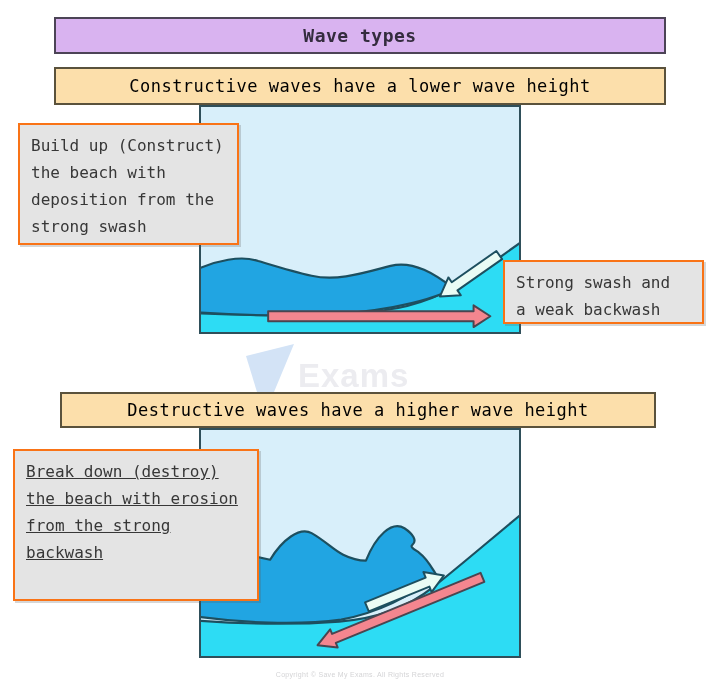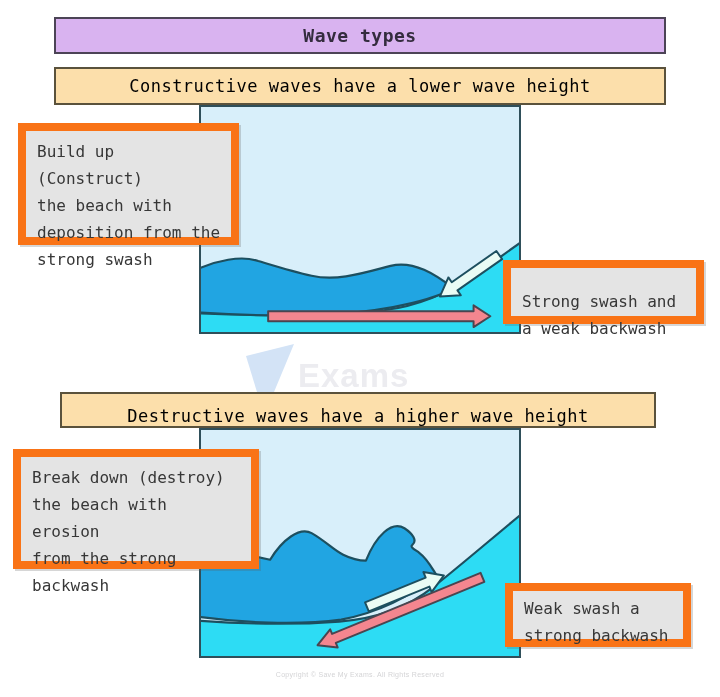--- a/index.html
+++ b/index.html
@@ -22,27 +22,27 @@
   }
   .illus svg { display:block; width:100%; height:100%; }
   .illus-1 { left:199px; top:105px; width:322px; height:229px; }
   .illus-2 { left:199px; top:428px; width:322px; height:230px; }
 
   .sea, .beach { stroke:#1d4f5f; stroke-width:2.2; stroke-linejoin:round; }
   .weak-arrow  { stroke:#1d4f5f; stroke-width:2;  stroke-linejoin:round; }
   .strong-arrow{ stroke:#4a4550; stroke-width:2;  stroke-linejoin:round; }
 
   .note-box {
-    position:absolute; border:8px solid #f97316; box-sizing:border-box; z-index:3;
+    position:absolute; border:2px solid #f97316; box-sizing:border-box; z-index:3;
     color:#373737; font-size:16px; line-height:27px; white-space:pre-line;
     padding:7px 10px 0 11px; box-shadow:2px 2px 0 rgba(90,90,90,0.25);
   }
   .note-L1 { left:18px;  top:123px; width:221px; height:122px; }
-  .note-R1 { left:503px; top:260px; width:201px; height:64px;  padding-top:20px; }
-  .note-L2 { left:13px;  top:449px; width:246px; height:120px; }
+  .note-R1 { left:503px; top:260px; width:201px; height:64px;  padding-top:7px; }
+  .note-L2 { left:13px;  top:449px; width:246px; height:152px;text-decoration:underline; }
   .note-R2 { left:505px; top:583px; width:186px; height:64px;  padding-top:4px; }
 
   .watermark { position:absolute; left:244px; top:329px; z-index:1; display:flex; }
   .wm-logo { width:52px; height:52px; margin-top:13px; }
   .wm-text { margin-left:2px; font-family:"Liberation Sans", sans-serif;
     font-weight:bold; font-size:33px; line-height:31px; color:#ececf0;
     letter-spacing:1px; white-space:pre-line; }
 
   .footer {
     position:absolute; left:0; top:671px; width:720px; text-align:center;
@@ -81,35 +81,33 @@
     </svg>
   </div>
 
   <div class="note-box note-L1" style="background: rgb(228, 228, 228);">Build up (Construct)
 the beach with
 deposition from the
 strong swash</div>
   <div class="note-box note-R1" style="background: rgb(228, 228, 228);">Strong swash and
 a weak backwash</div>
 
-  <div class="banner banner-2" style="background: rgb(252, 223, 171); align-items: flex-end;">
+  <div class="banner banner-2" style="background: rgb(252, 223, 171);">
     <span>Destructive waves have a higher wave height</span>
   </div>
 
   <div class="illus illus-2" style="background: rgb(216, 239, 250);">
     <svg viewBox="0 0 322 230" preserveAspectRatio="none">
       <path class="beach" d="M-3,194 C50,198 100,198 140,195 C180,192 210,180 235,160 C265,136 295,110 324,86 L324,233 L-3,233 Z" style="fill: rgb(45, 220, 244);"></path>
       <path class="sea" d="M-3,112 C20,119 48,128 70,132 C82,112 100,98 112,105 C126,113 134,122 144,127 C152,131 160,133 167,133 C177,108 193,92 206,100 C215,106 219,113 214,117 C211,119 217,122 221,125 C229,131 233,139 238,147 C212,170 182,185 142,193 C96,199 40,196 -3,190 Z" style="fill: rgb(33, 165, 226);"></path>
       <polygon class="weak-arrow" points="169.9,184.6 231.3,159.4 233.5,165.0 246,148 225.2,144.6 227.5,150.2 166.1,175.4" style="fill: rgb(234, 252, 245);"></polygon>
       <polygon class="strong-arrow" points="283.1,145.4 132.7,207.5 130.8,202.9 118,219 138.4,221.3 136.5,216.7 286.9,154.6" style="fill: rgb(244, 134, 143);"></polygon>
     </svg>
   </div>
 
   <div class="note-box note-L2" style="background: rgb(228, 228, 228);">Break down (destroy)
 the beach with erosion
 from the strong
 backwash</div>
-  <div class="note-box note-R2" style="background: rgb(228, 228, 228);">Weak swash a
-strong backwash</div>
 
   <div class="footer">Copyright © Save My Exams. All Rights Reserved</div>
 
 </div>
 
 </body></html>

